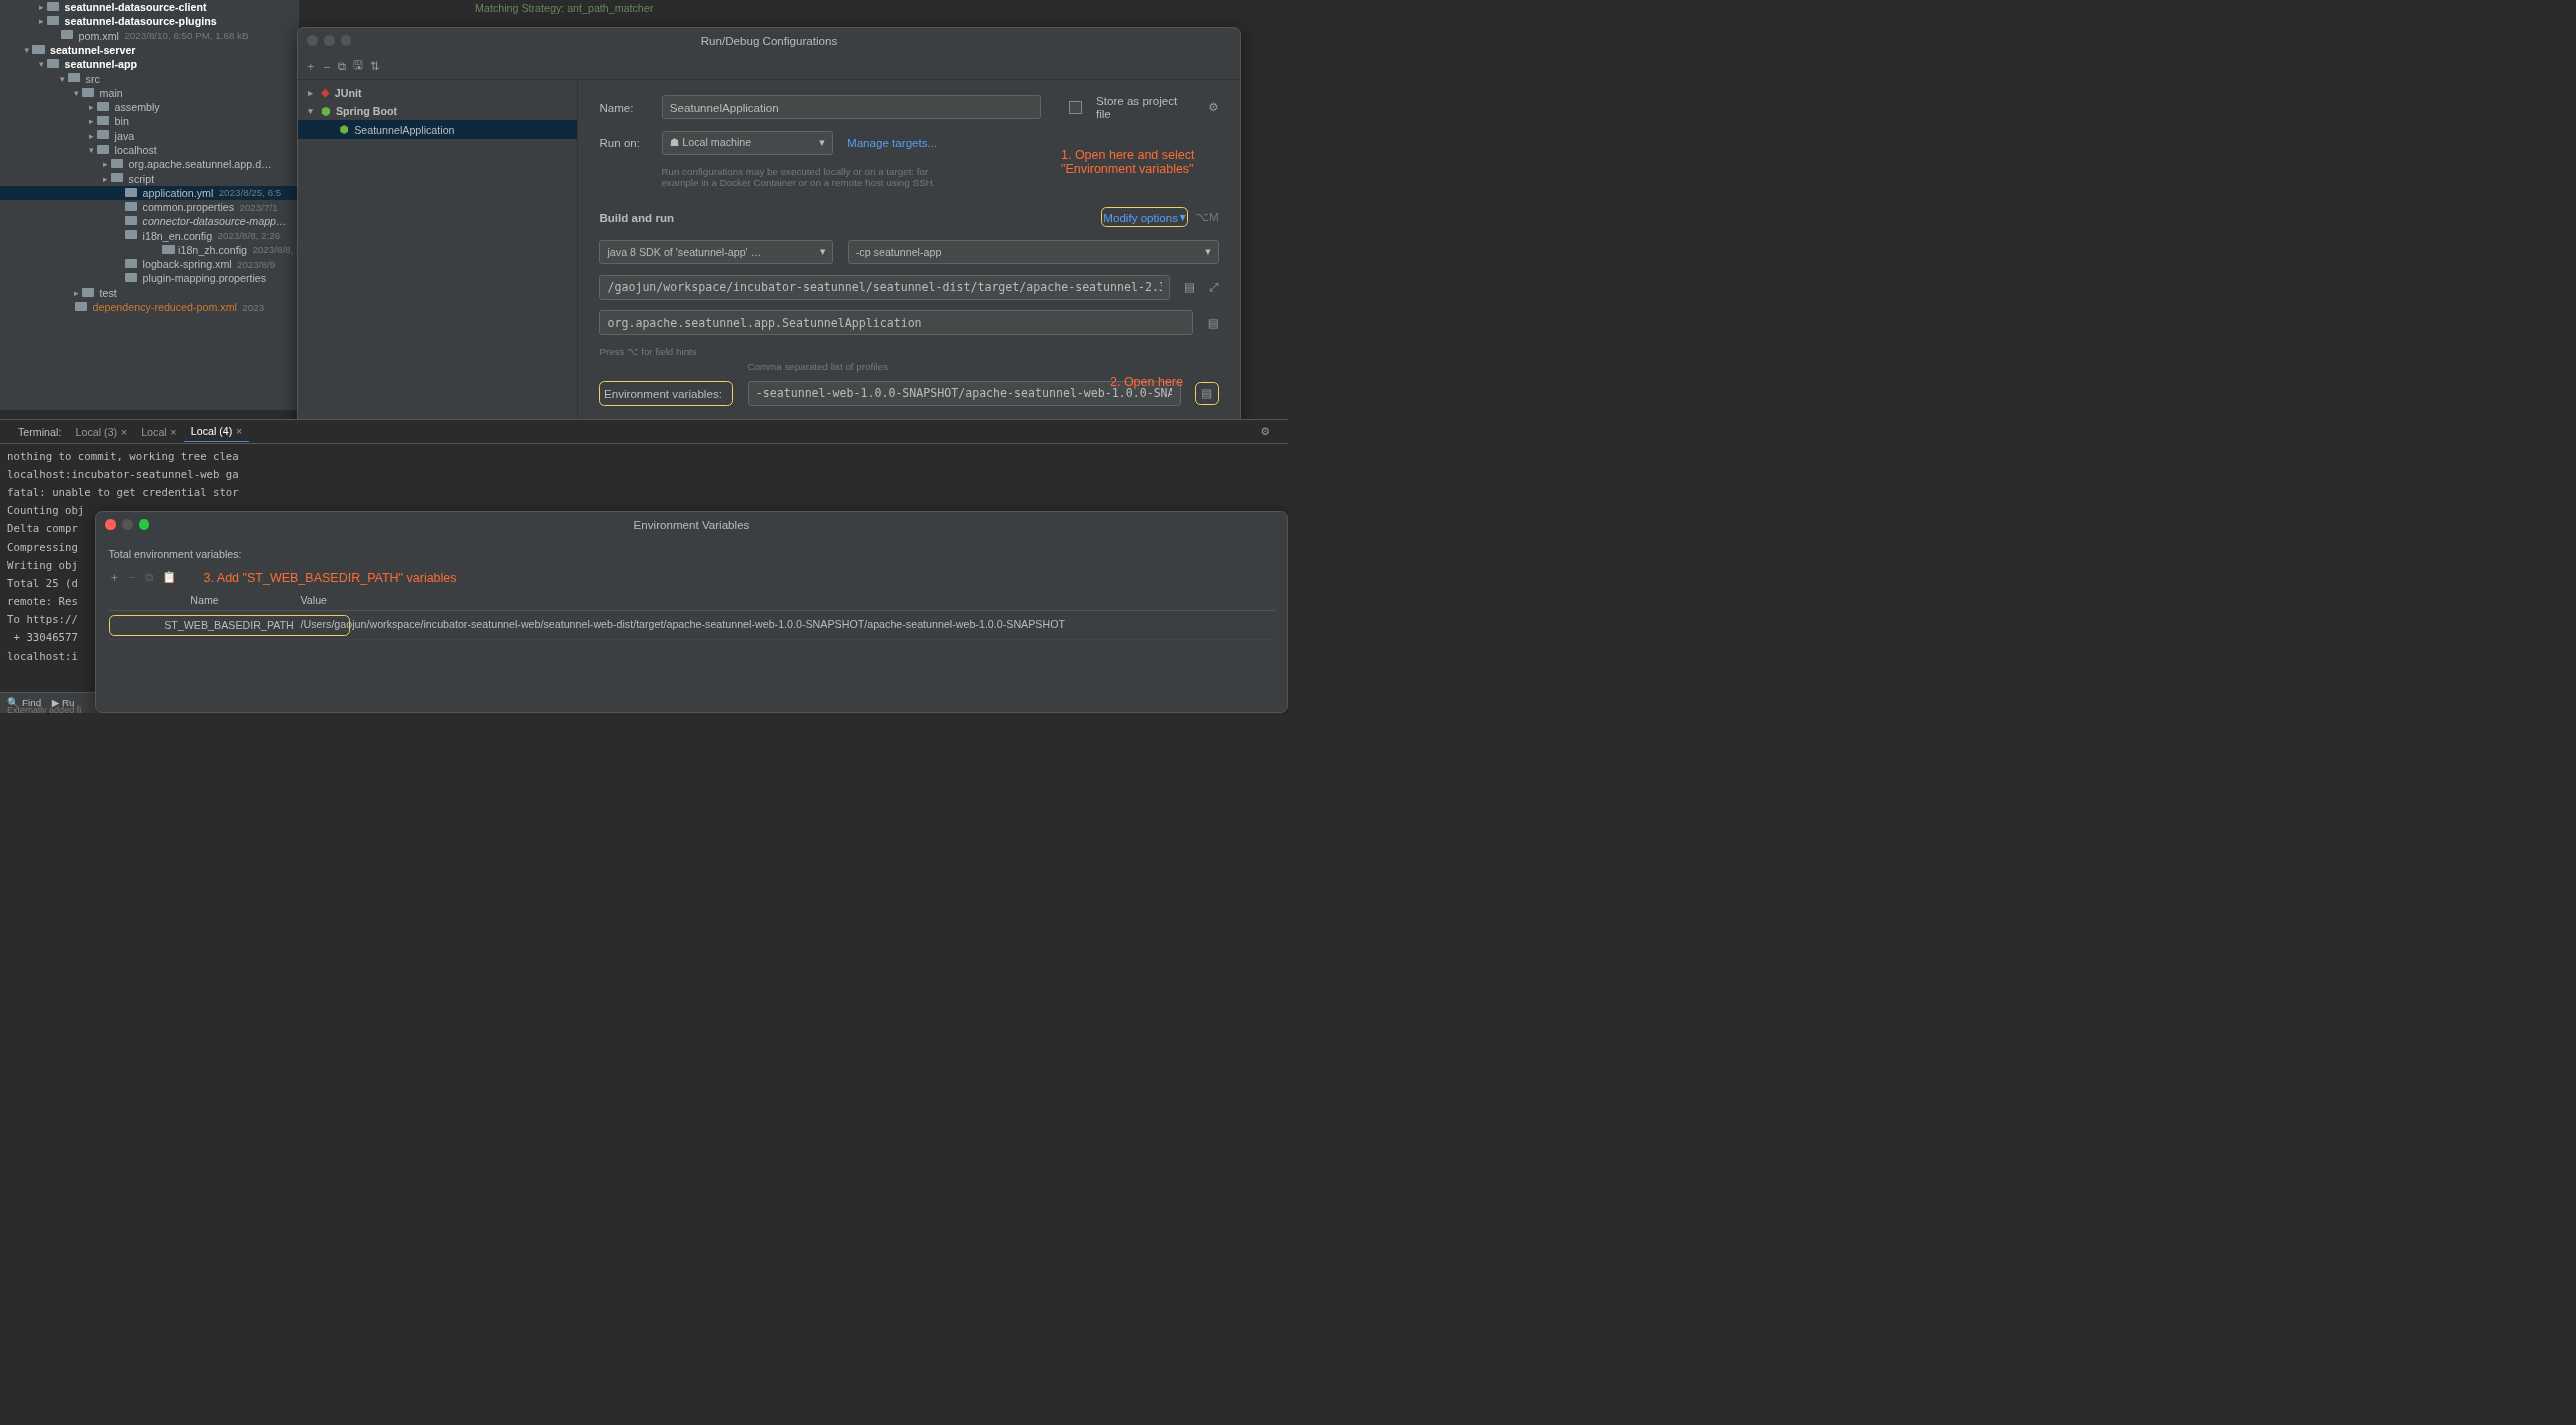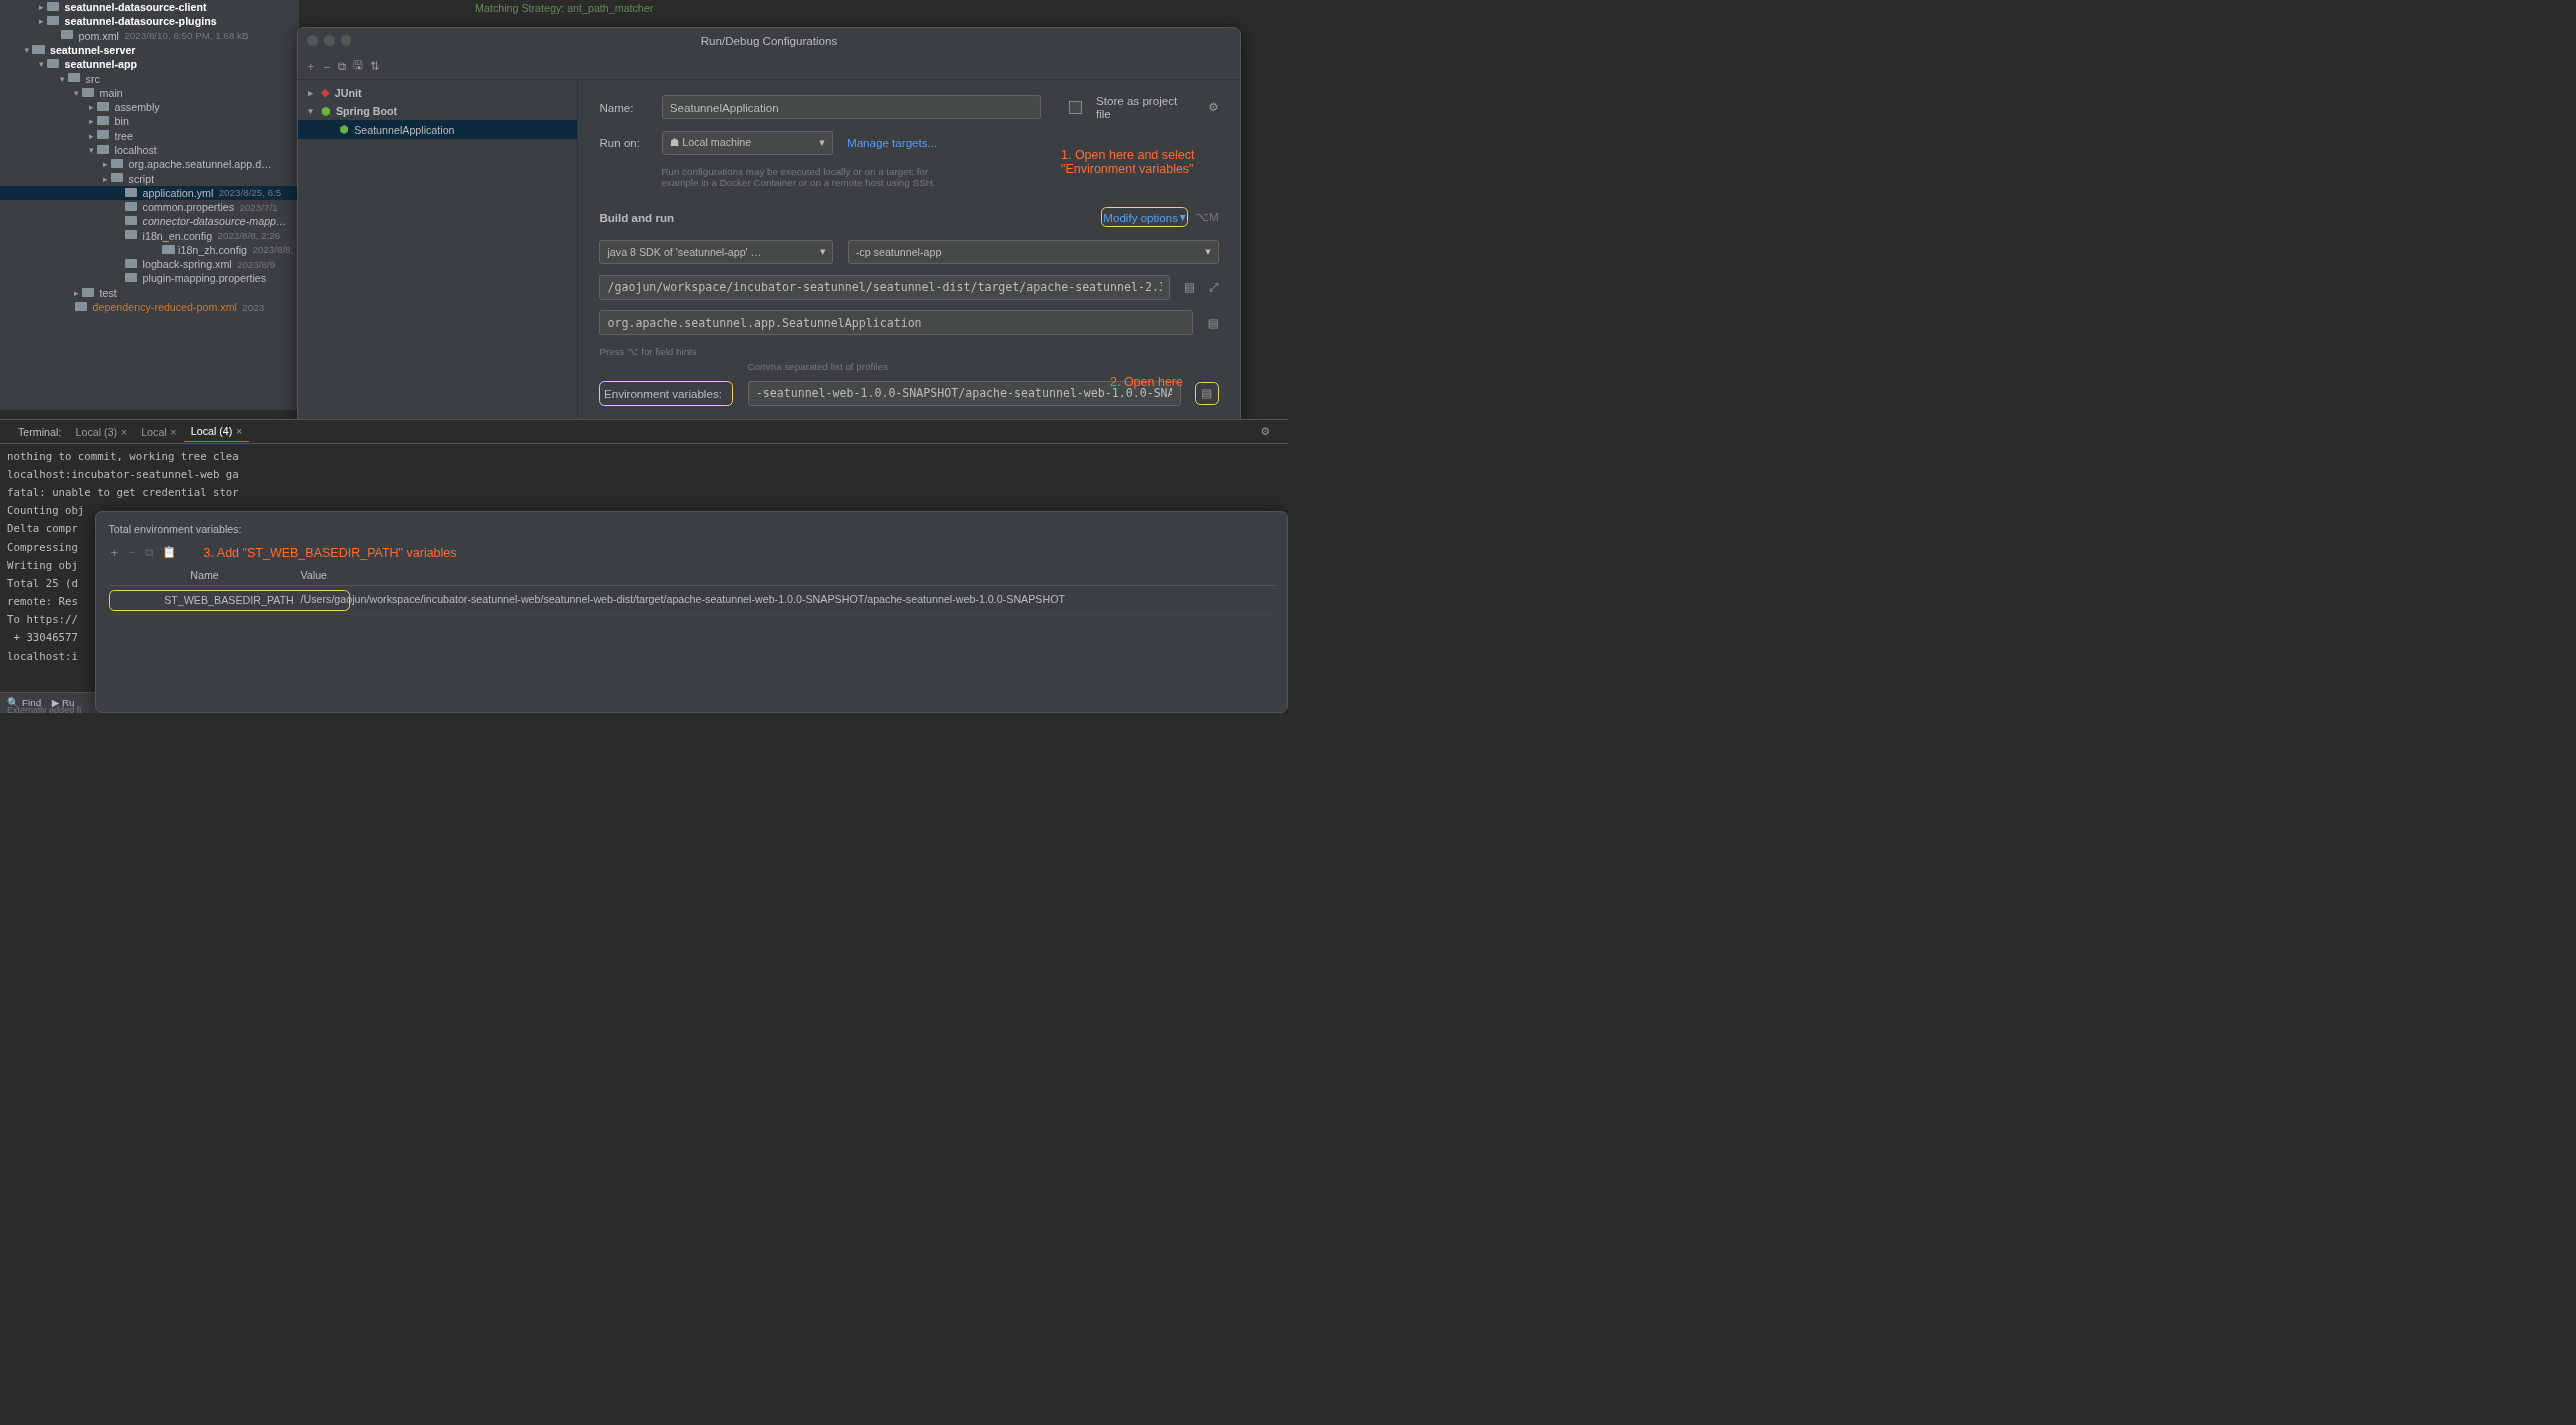--- a/index.html
+++ b/index.html
@@ -123,21 +123,21 @@
       <span class="tree-label" style="color:#bbbbbb;font-weight:normal">assembly</span>
     </div>
     <div class="tree-item" style="padding-left: 86px;">
       <span class="tree-arrow">▸</span>
       <span class="tree-icon"><span class="folder-icon"></span></span>
       <span class="tree-label" style="color:#bbbbbb;font-weight:normal">bin</span>
     </div>
     <div class="tree-item" style="padding-left: 86px;">
       <span class="tree-arrow">▸</span>
       <span class="tree-icon"><span class="folder-icon"></span></span>
-      <span class="tree-label" style="color:#bbbbbb;font-weight:normal">tree</span>
+      <span class="tree-label" style="color:#bbbbbb;font-weight:normal">java</span>
     </div>
     <div class="tree-item" style="padding-left: 86px;">
       <span class="tree-arrow">▾</span>
       <span class="tree-icon"><span class="folder-icon"></span></span>
       <span class="tree-label" style="color:#bbbbbb;font-weight:normal">localhost</span>
     </div>
     <div class="tree-item" style="padding-left: 100px;">
       <span class="tree-arrow">▸</span>
       <span class="tree-icon"><span class="folder-icon"></span></span>
       <span class="tree-label" style="color:#bbbbbb;font-weight:normal">org.apache.seatunnel.app.d…</span>
@@ -337,20 +337,28 @@
 Compressing
 Writing obj
 Total 25 (d
 remote: Res
 To https://
  + 33046577
 localhost:i</div>
 </div>
 
 <div class="envvars-dialog">
+  <div class="dialog-titlebar">
+    <div class="traffic-lights">
+      <div class="traffic-light" style="background:#ff5f57"></div>
+      <div class="traffic-light" style="background:#555"></div>
+      <div class="traffic-light" style="background:#28c840"></div>
+    </div>
+    <div class="dialog-title">Environment Variables</div>
+  </div>
   <div class="envvars-table">
     <div style="color:#bbbbbb;font-size:10.7px;margin-bottom:5.4px">Total environment variables:</div>
     <div style="display:flex;align-items:center">
       <div class="envvars-toolbar">
         <span class="icon-btn">＋</span>
         <span class="icon-btn" style="opacity:.4">−</span>
         <span class="icon-btn" style="opacity:.4">⧉</span>
         <span class="icon-btn">📋</span>
       </div>
       <div class="annotation" style="position:static;margin-left:27px">3. Add "ST_WEB_BASEDIR_PATH" variables</div>

